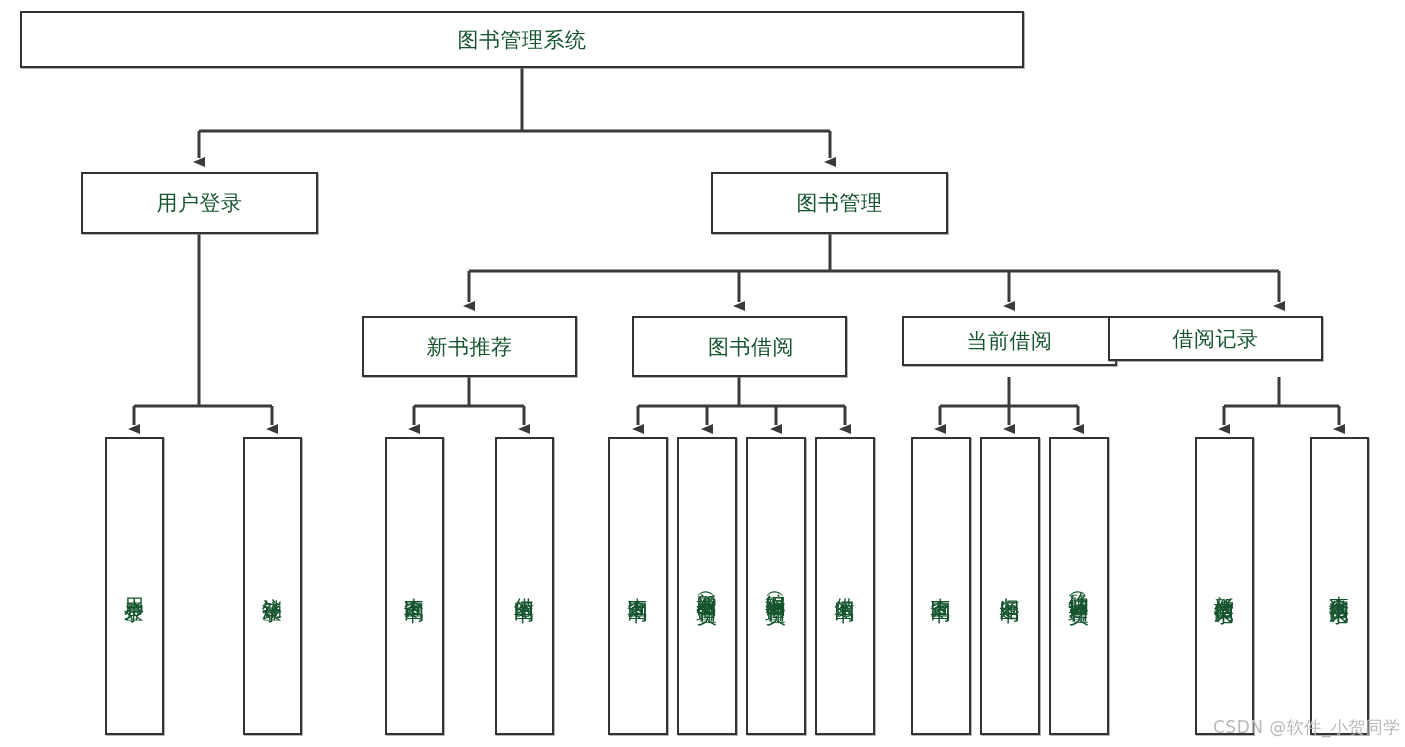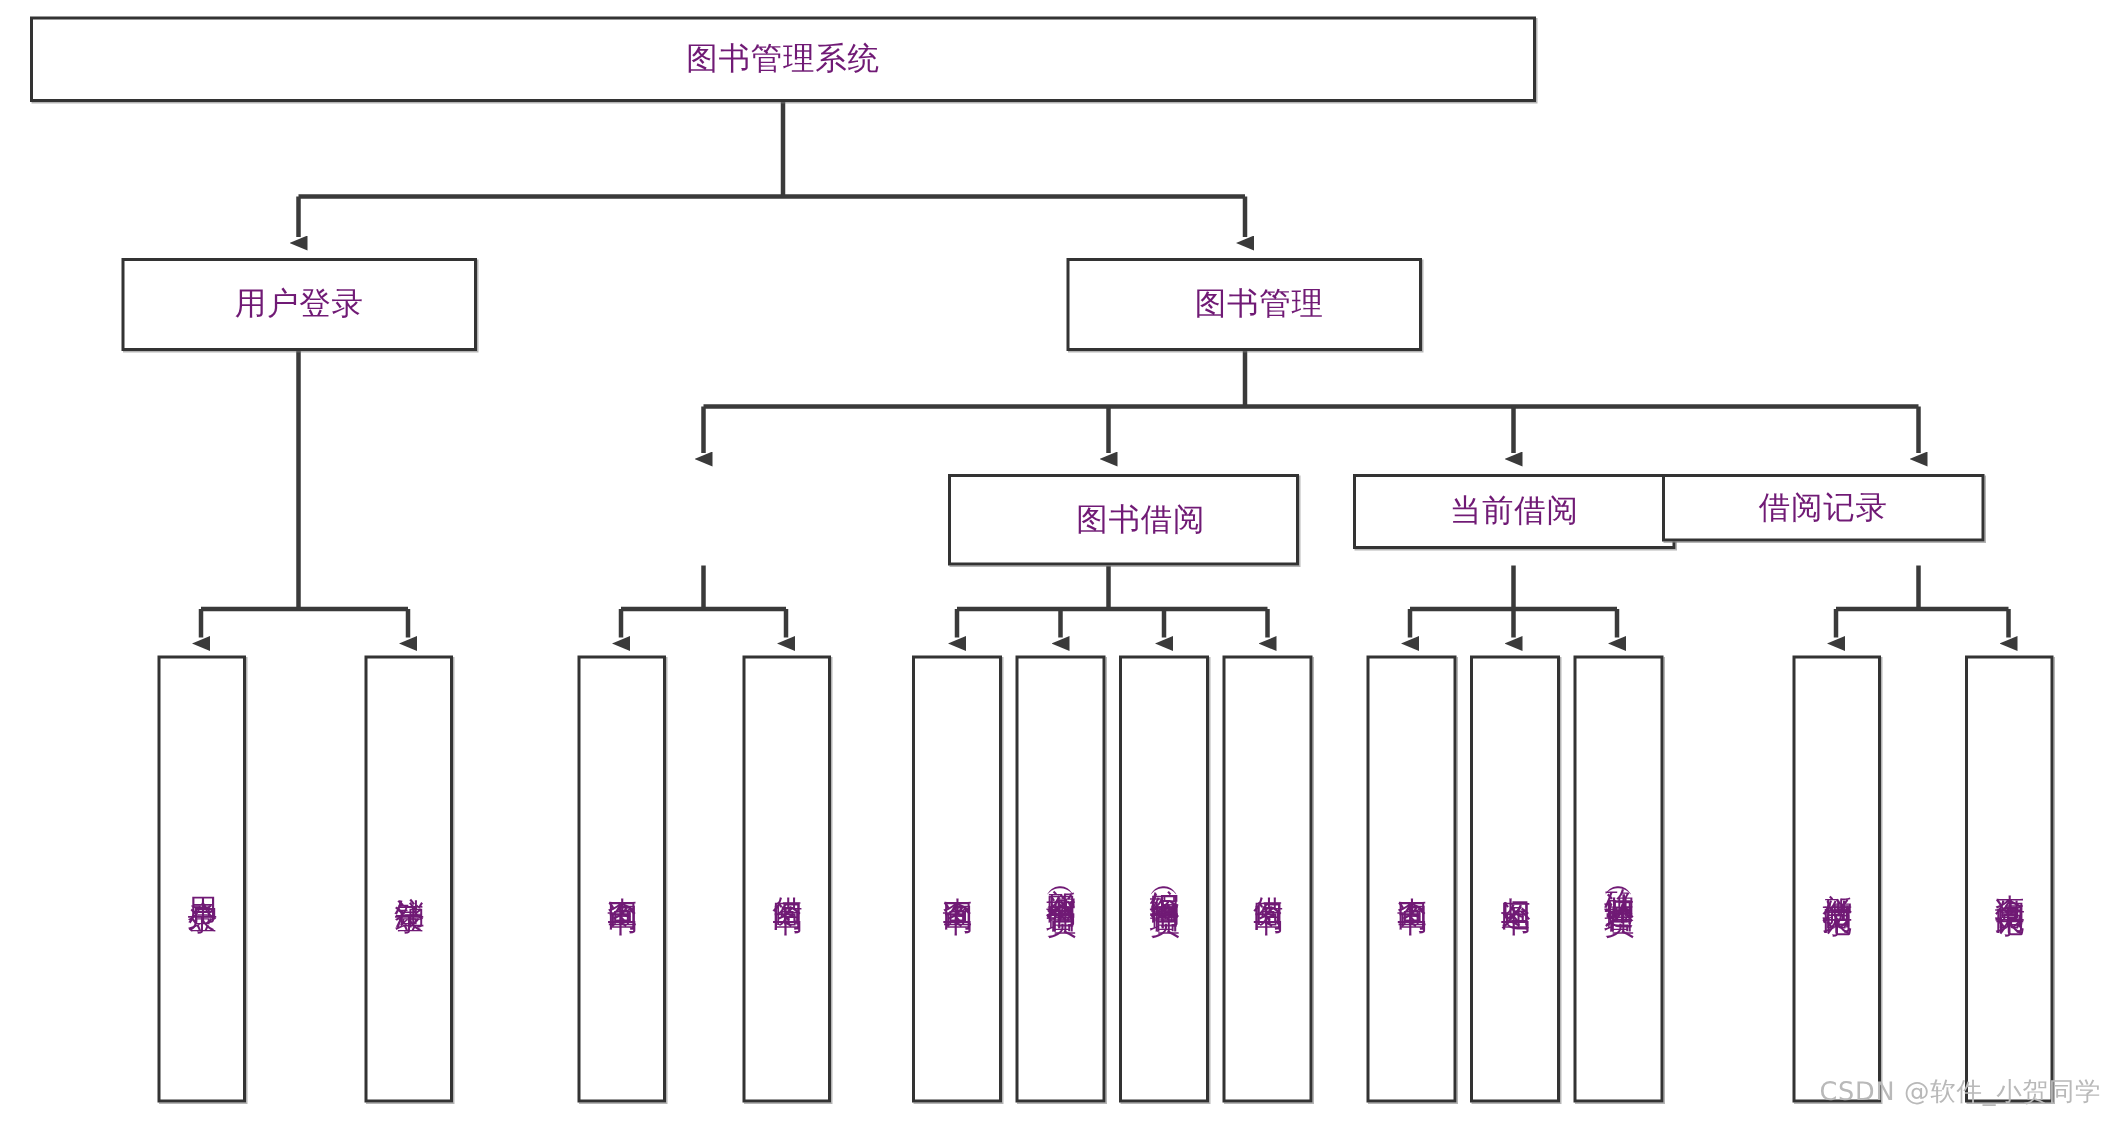--- a/index.html
+++ b/index.html
@@ -30,21 +30,21 @@
     box-sizing: border-box;
     background: #ffffff;
     border: 2px solid #333333;
     box-shadow: 1px 1px 0 0 rgba(120,120,120,0.55);
     display: flex;
     align-items: center;
     justify-content: center;
     overflow: hidden;
   }
   .node-label {
-    color: #701a75;
+    color: #14532d;
     font-family: Liberation Sans, sans-serif;
     font-size: 21px;
     line-height: 1.12;
     letter-spacing: 0.5px;
     white-space: nowrap;
     text-align: right;
     user-select: none;
   }
   .node-label.vertical {
     writing-mode: vertical-rl;
@@ -123,21 +123,24 @@
     <span class="node-label">图书管理系统</span>
   </div>
 
   <div class="node-box" style="left:81px; top:172px; width:237px; height:62px;">
     <span class="node-label">用户登录</span>
   </div>
   <div class="node-box" style="left:711px; top:172px; width:237px; height:62px;padding-left:20px;">
     <span class="node-label">图书管理</span>
   </div>
 
-  <div class="node-box" style="left:632px; top:316px; width:234px; height:61px;padding-left:23px;">
+  <div class="node-box" style="left:362px; top:316px; width:215px; height:61px;">
+    <span class="node-label">新书推荐</span>
+  </div>
+  <div class="node-box" style="left:632px; top:316px; width:215px; height:61px;padding-left:23px;">
     <span class="node-label">图书借阅</span>
   </div>
   <div class="node-box" style="left:902px; top:316px; width:215px; height:50px;">
     <span class="node-label">当前借阅</span>
   </div>
   <div class="node-box" style="left:1108px; top:316px; width:215px; height:45px;">
     <span class="node-label">借阅记录</span>
   </div>
 
   <div class="node-box" style="left:105px; top:437px; width:59px; height:298px;">

